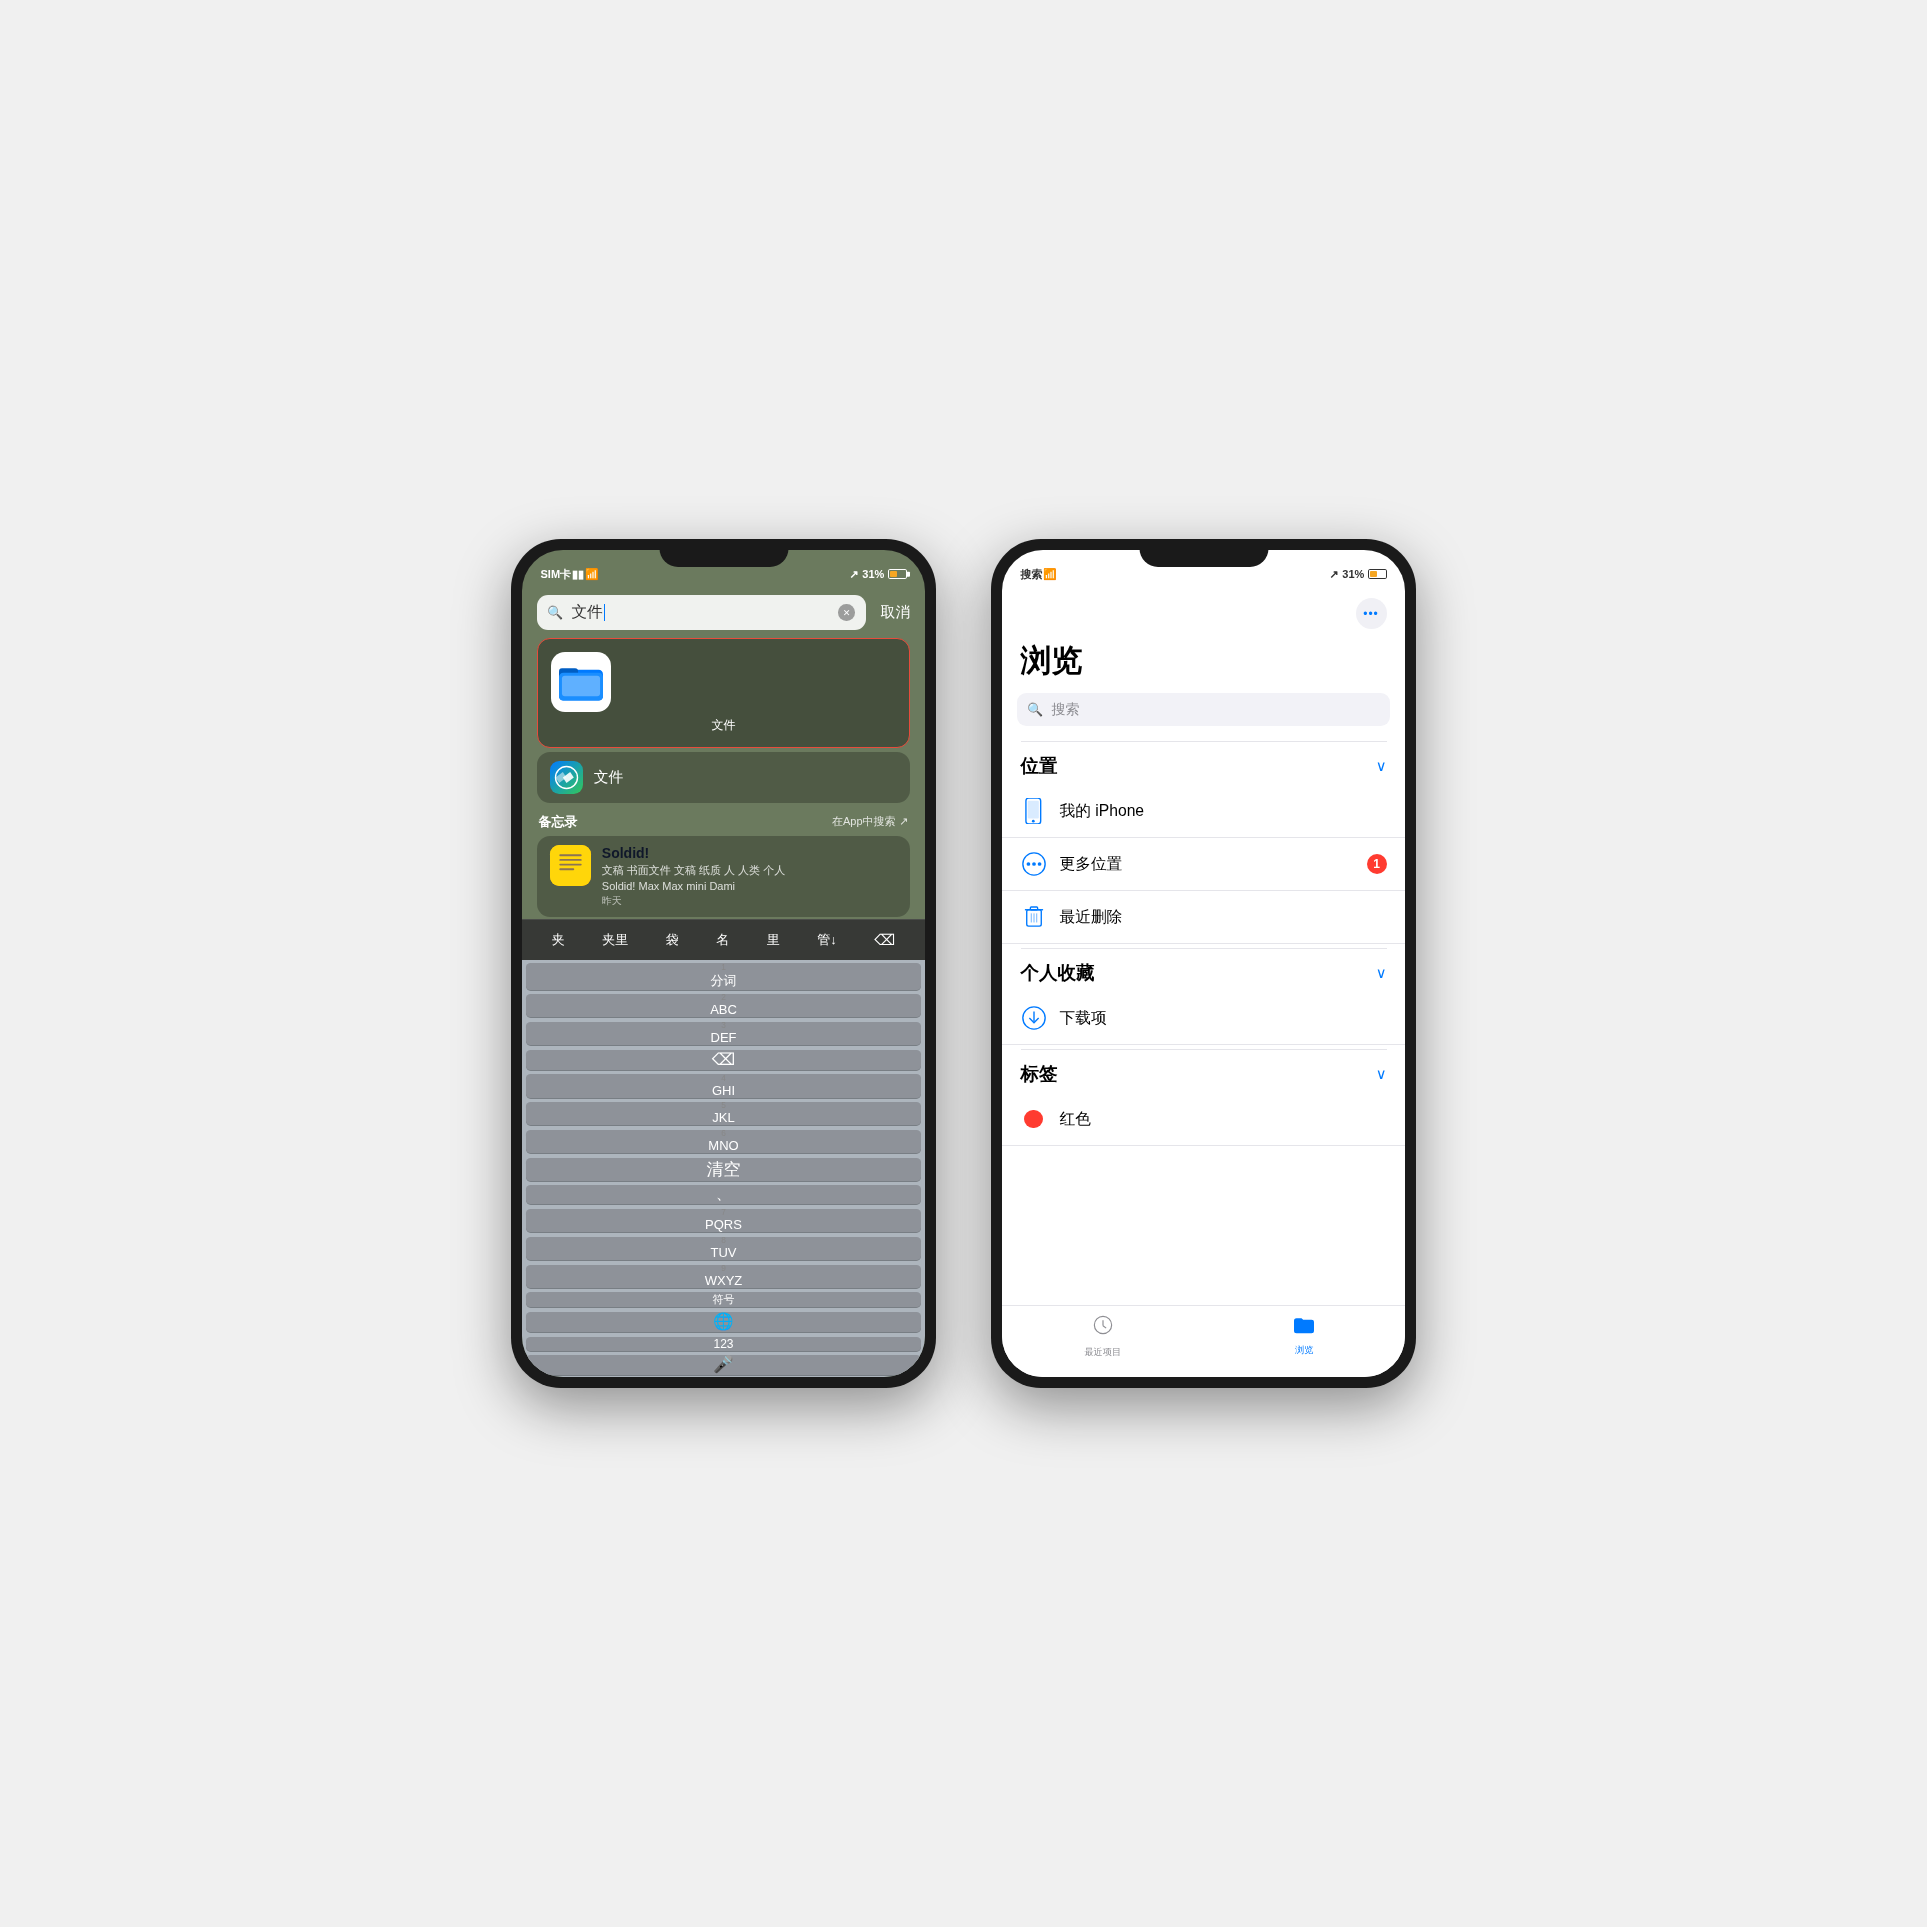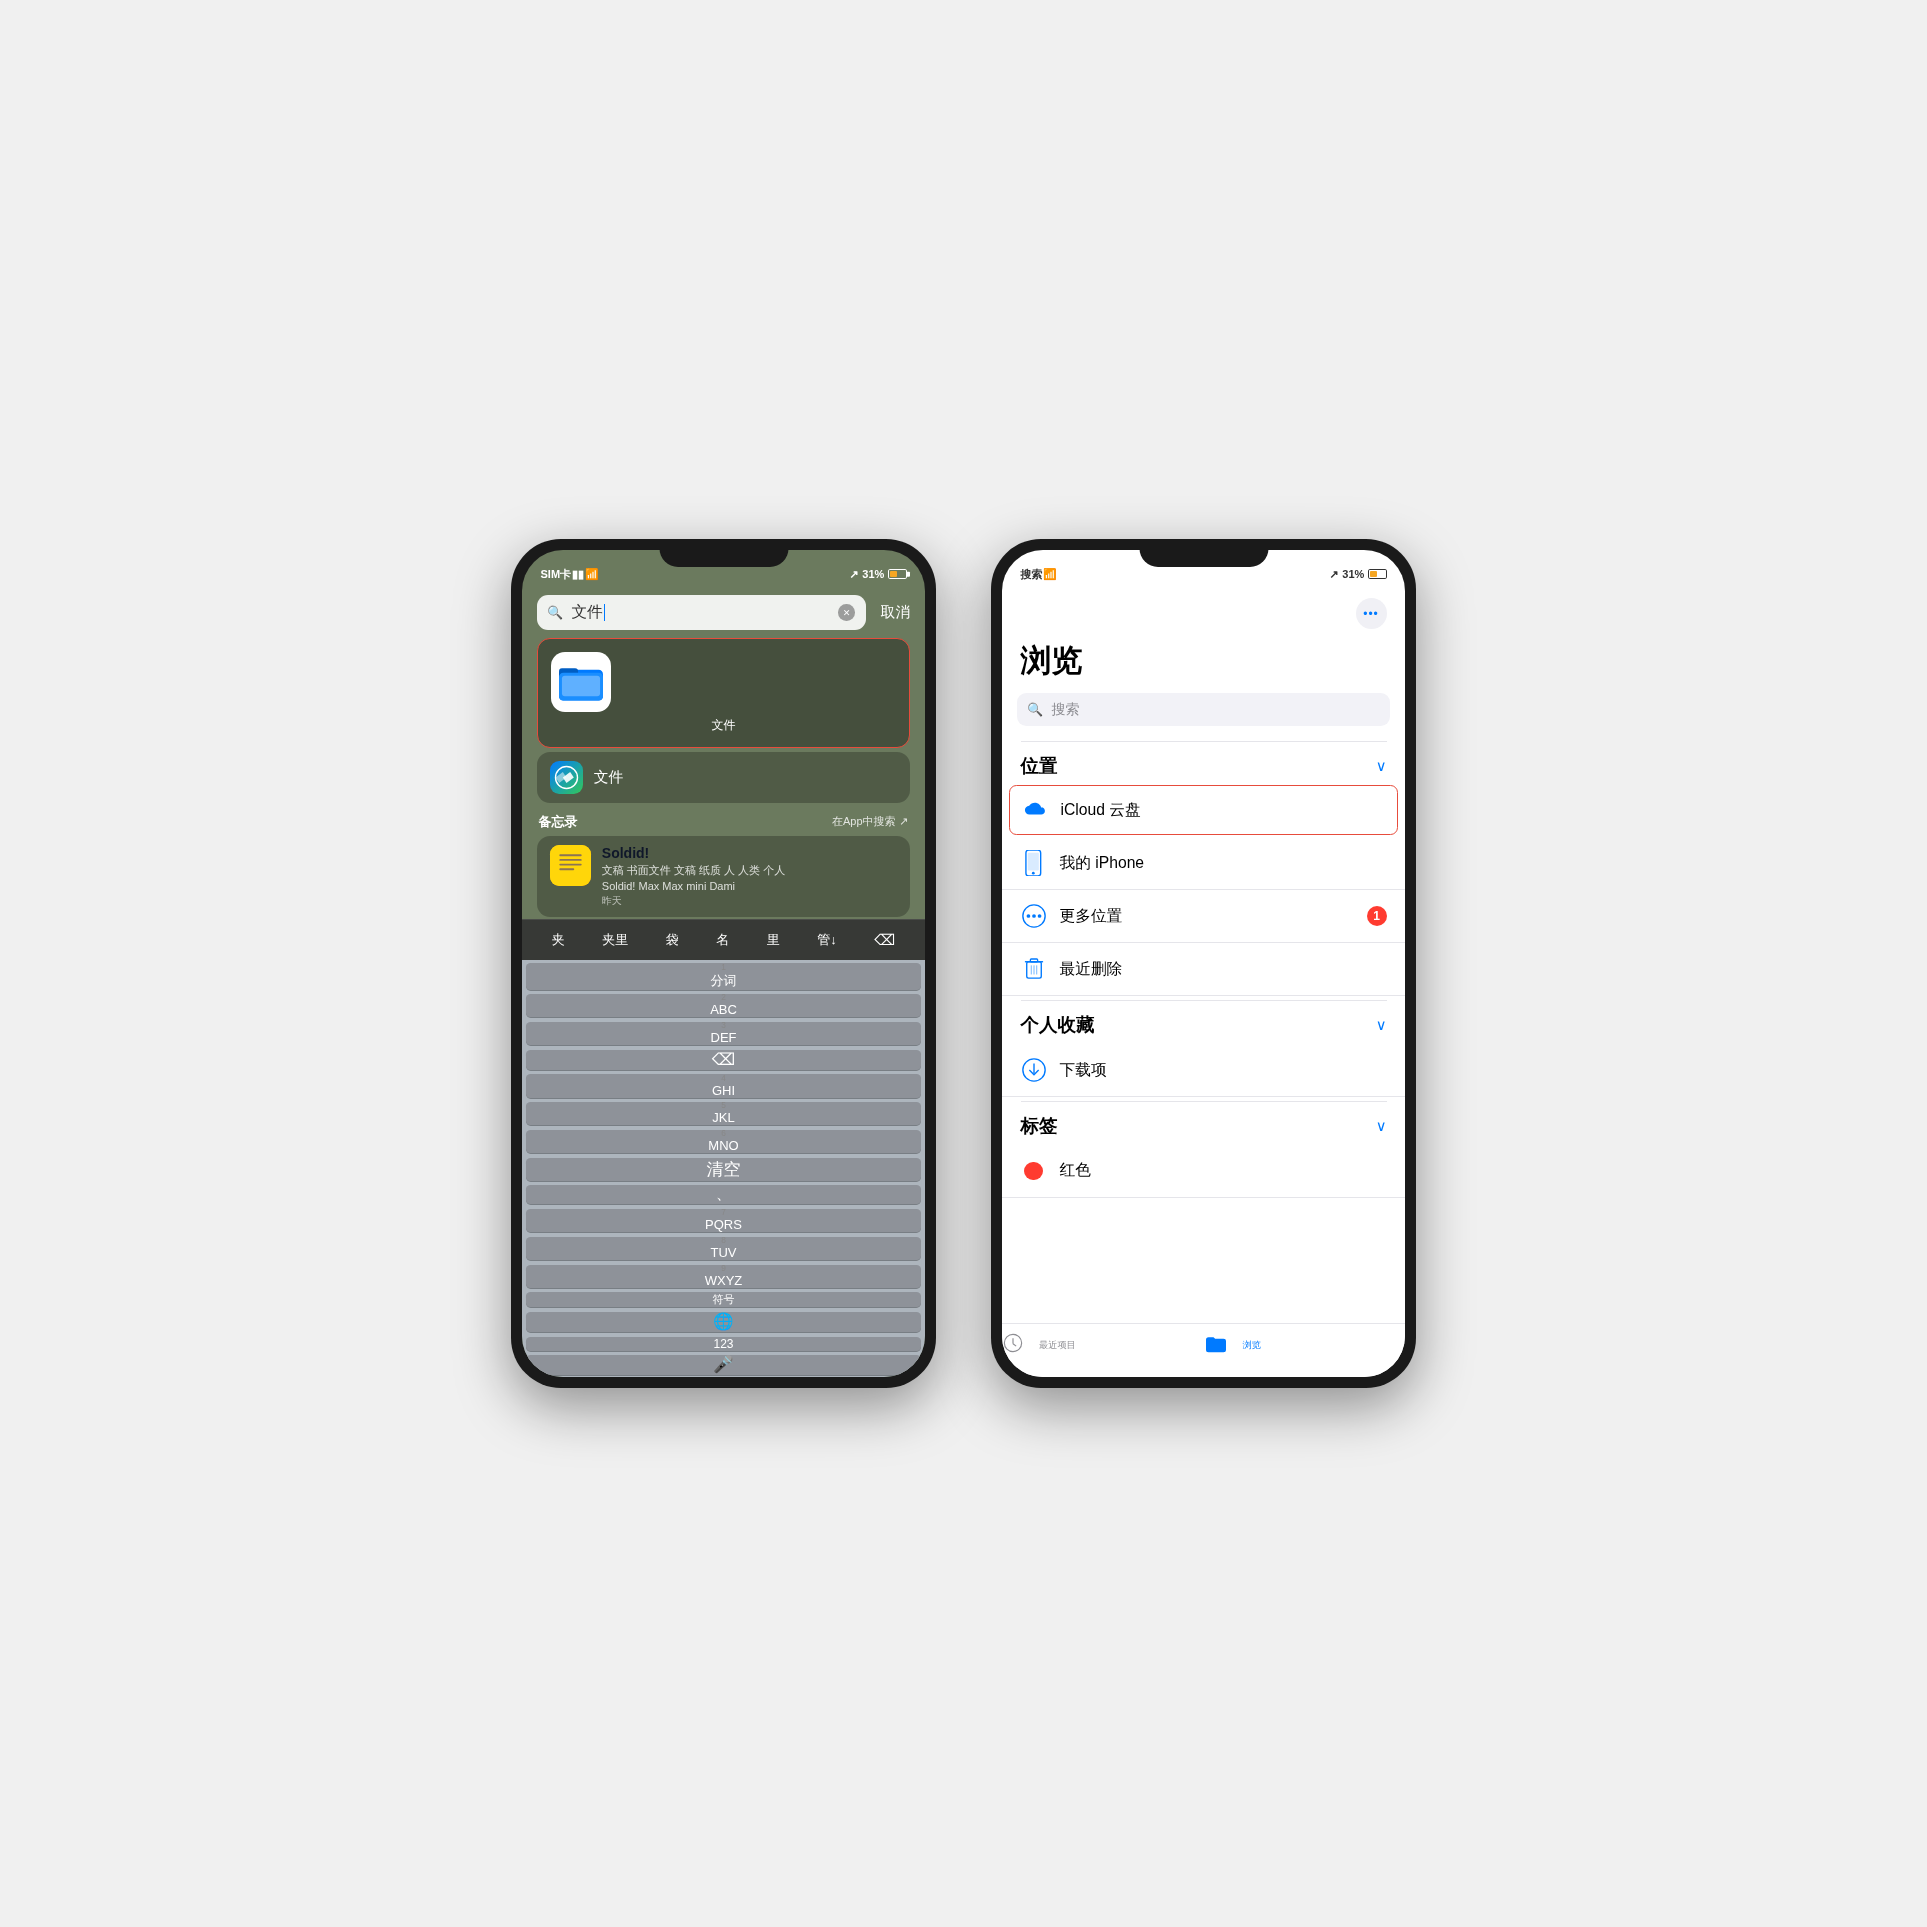--- a/index.html
+++ b/index.html
@@ -476,23 +476,23 @@
     .bottom-tab-bar {
       display: flex;
       border-top: 0.9px solid #e5e5ea;
       background: rgba(255,255,255,0.95);
       padding: 7.4px 0 18.5px;
       margin-top: auto;
     }
     .tab-item {
       flex: 1;
       display: flex;
-      flex-direction: row;
-      align-items: center;
-      gap: 15px;
+      flex-direction: column;
+      align-items: center;
+      gap: 5px;
     }
     .tab-icon {
       font-size: 20px;
     }
     .tab-label {
       font-size: 9.2px;
     }
     .tab-item.active .tab-label { color: #007aff; }
     .tab-item.inactive .tab-label { color: #8e8e93; }
     .tab-item.inactive .tab-icon { color: #8e8e93; }
@@ -702,30 +702,20 @@
           <span>搜索</span>
         </div>
 
         <div class="section-divider"></div>
 
         <div class="files-section-header">
           <span class="files-section-title">位置</span>
           <span class="files-section-chevron">∨</span>
         </div>
 
-        <div style="margin: 0 7.4px 1.8px; border: 1.8px solid #e74c3c; border-radius: 7.4px;">
-          <div class="location-item" style="border-bottom:none; padding: 11px 11px;">
-            <div class="location-icon">
-              <svg viewBox="0 0 28 22" width="26" height="20">
-                <path d="M22 8.5C21.3 5.4 18.5 3 15 3c-2.6 0-4.9 1.3-6.3 3.3C5.9 6.6 4 8.6 4 11c0 2.8 2.2 5 5 5h13c2.2 0 4-1.8 4-4 0-2-1.4-3.7-3.3-4.1z" fill="#007aff"></path>
-              </svg>
-            </div>
-            <span class="location-name">iCloud 云盘</span>
-          </div>
-        </div>
 
         <div class="location-item">
           <div class="location-icon">
             <svg viewBox="0 0 18 28" width="16.6" height="26">
               <rect x="1" y="0" width="16" height="28" rx="3" fill="none" stroke="#007aff" stroke-width="1.5"></rect>
               <rect x="3" y="3" width="12" height="19" rx="1" fill="#007aff" opacity="0.15"></rect>
               <circle cx="9" cy="25" r="1.5" fill="#007aff"></circle>
             </svg>
           </div>
           <span class="location-name">我的 iPhone</span>

